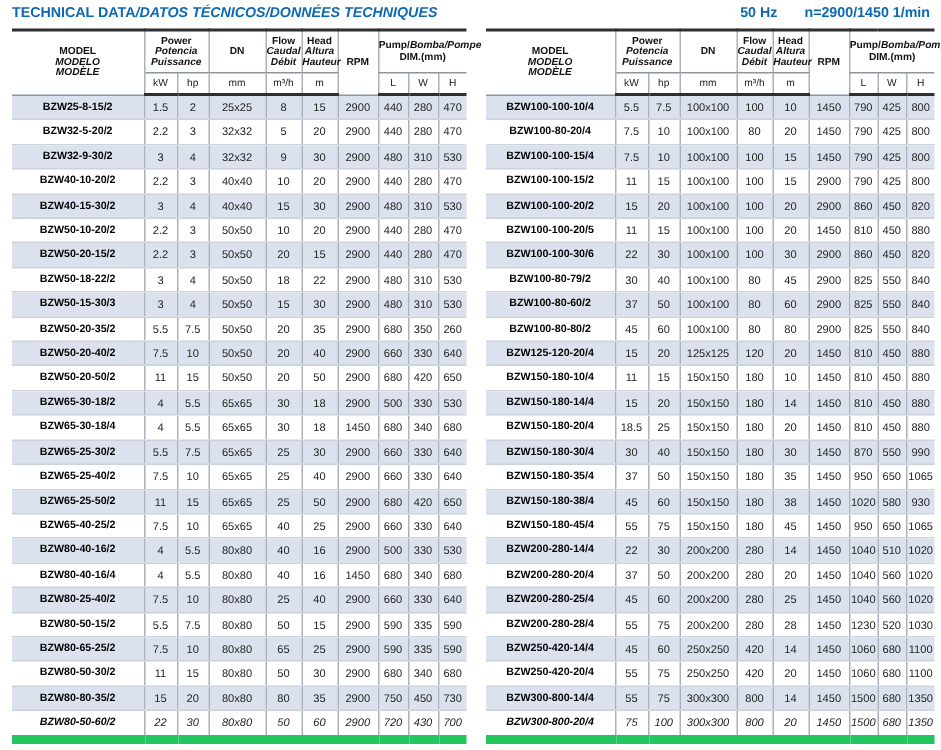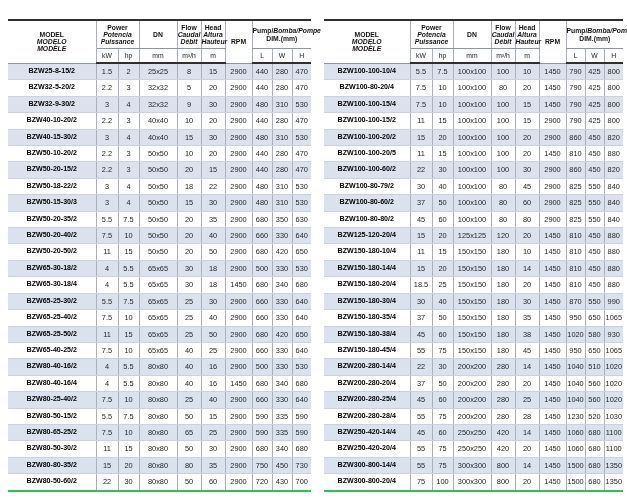--- a/index.html
+++ b/index.html
@@ -21,28 +21,35 @@
   tr.names th .it, tr.names th.model-h .it{font-style:italic;}
   th.model-h{font-size:7.4px;line-height:9.5px;border-bottom:2px solid #2f2f2f;border-right:1px solid #aab1bc;}
   th.rpm-h{border-bottom:2px solid #2f2f2f;vertical-align:top;padding-top:9px;font-size:7px;}
   th.dim-h{font-size:6.2px;line-height:7px;}
   tr.units th{height:13px;font-size:6.8px;font-weight:400;color:#1a1a1a;border-bottom:2px solid #2f2f2f;}
   tr.units th:first-child{border-left:1px solid #aab1bc;}
 
   tbody td{height:15.4px;font-size:7.4px;line-height:15.4px;color:#242424;white-space:nowrap;overflow:hidden;border-bottom:1px solid #ccd2db;}
   tbody td.model{font-weight:700;color:#000;font-size:7.1px;}
   tbody tr:nth-child(odd){background:#dbe2ee;}
-  tbody tr:last-child td{border-bottom:2px solid #22c55e;}
+  tbody tr:last-child td{border-bottom:6px solid #22c55e;font-style:italic;}
 </style>
 </head>
 <body>
 
 <div class="page">
 
-
+  <div class="page-title">
+    <span>TECHNICAL DATA</span><span class="it">/DATOS TÉCNICOS/DONNÉES TECHNIQUES</span>
+  </div>
+
+  <div class="top-right">
+    <span>50 Hz</span>
+    <span>n=2900/1450 1/min</span>
+  </div>
 
   <table class="spec" id="table-left">
     <colgroup>
       <col style="width:88px">
         <col style="width:22px">
         <col style="width:21px">
         <col style="width:38px">
       <col style="width:24px">
         <col style="width:24px">
         <col style="width:27px">
@@ -204,21 +211,21 @@
         <tr>
           <td class="model">BZW50-20-35/2</td>
           <td>5.5</td>
           <td>7.5</td>
           <td>50x50</td>
           <td>20</td>
           <td>35</td>
           <td>2900</td>
           <td>680</td>
           <td>350</td>
-          <td>630</td>
+          <td>260</td>
         </tr>
         <tr>
           <td class="model">BZW50-20-40/2</td>
           <td>7.5</td>
           <td>10</td>
           <td>50x50</td>
           <td>20</td>
           <td>40</td>
           <td>2900</td>
           <td>660</td>
@@ -530,21 +537,21 @@
           <td>15</td>
           <td>100x100</td>
           <td>100</td>
           <td>20</td>
           <td>1450</td>
           <td>810</td>
           <td>450</td>
           <td>880</td>
         </tr>
         <tr>
-          <td class="model">BZW100-100-60/2</td>
+          <td class="model">BZW100-100-30/6</td>
           <td>22</td>
           <td>30</td>
           <td>100x100</td>
           <td>100</td>
           <td>30</td>
           <td>2900</td>
           <td>860</td>
           <td>450</td>
           <td>820</td>
         </tr>

